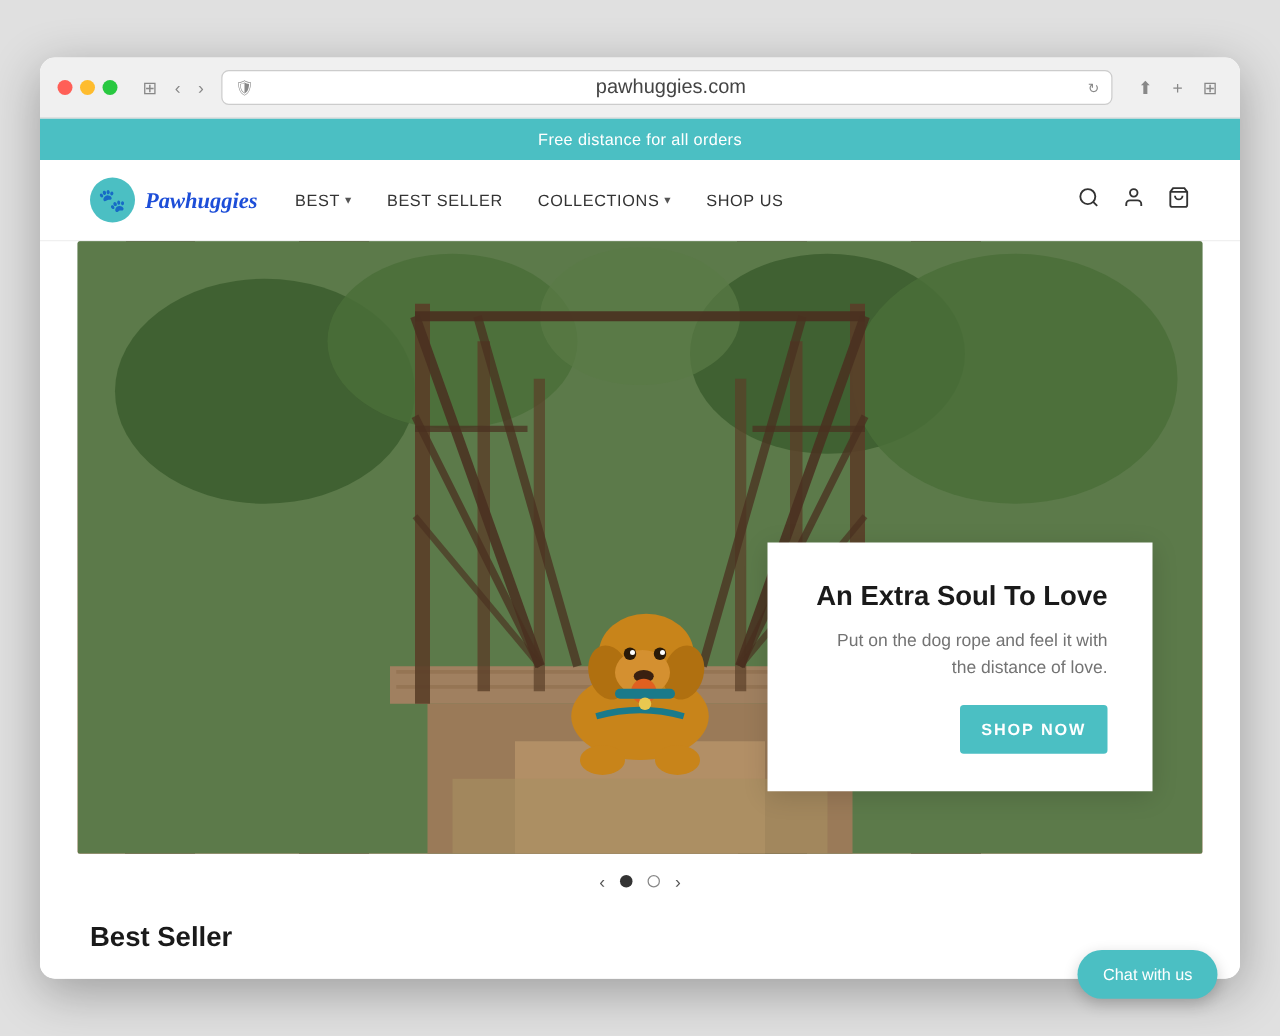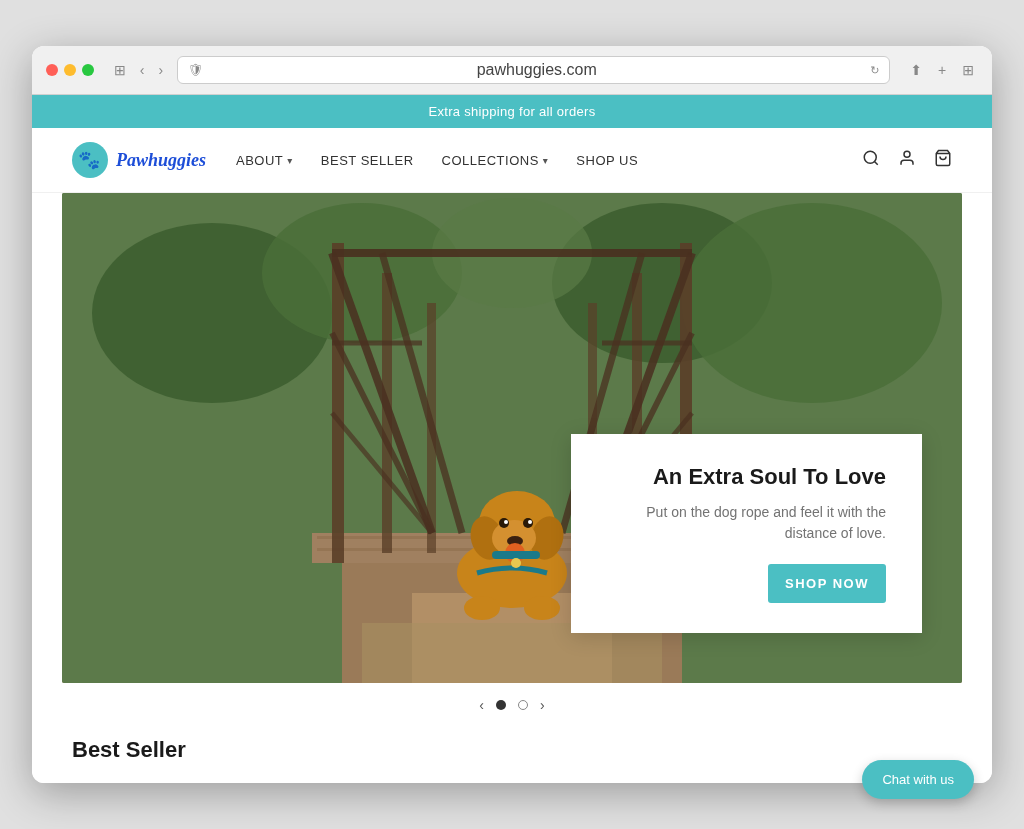--- a/index.html
+++ b/index.html
@@ -209,21 +209,21 @@
         linear-gradient(45deg, transparent 38%, rgba(60,40,20,0.6) 38%, rgba(60,40,20,0.6) 42%, transparent 42%);
     }
 
     
     .hero-card {
       position: absolute;
       bottom: 50px;
       right: 40px;
       background: #fff;
       padding: 30px 36px;
-      width: 351px;
+      width: 308px;
       box-shadow: 0 4px 20px rgba(0,0,0,0.15);
     }
 
     .hero-card-title {
       font-size: 22px;
       font-weight: 700;
       color: #1a1a1a;
       margin-bottom: 12px;
       text-align: right;
     }
@@ -347,33 +347,33 @@
     <div class="browser-actions">
       <button class="browser-btn">⬆</button>
       <button class="browser-btn">+</button>
       <button class="browser-btn">⊞</button>
     </div>
   </div>
 
   <div class="site-content">
 
     <div class="promo-banner">
-      <span>Extra shipping for all orders</span>
+      <span>Free distance for all orders</span>
     </div>
 
     <nav class="navbar">
       <a class="logo">
         <div class="logo-icon">🐾</div>
         <span class="logo-text">Pawhuggies</span>
       </a>
 
       <ul class="nav-links">
         <li>
           <a class="nav-link">
-            <span>ABOUT</span>
+            <span>BEST</span>
             <span class="chevron">▾</span>
           </a>
         </li>
         <li>
           <a class="nav-link">
             <span>BEST SELLER</span>
           </a>
         </li>
         <li>
           <a class="nav-link">

